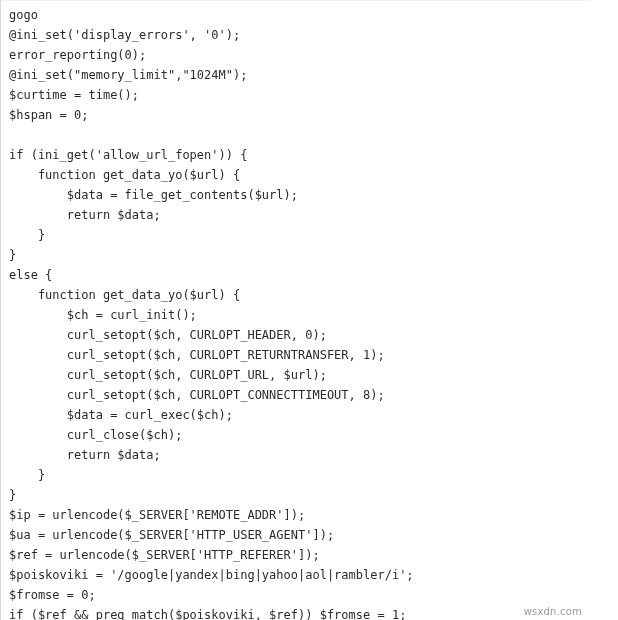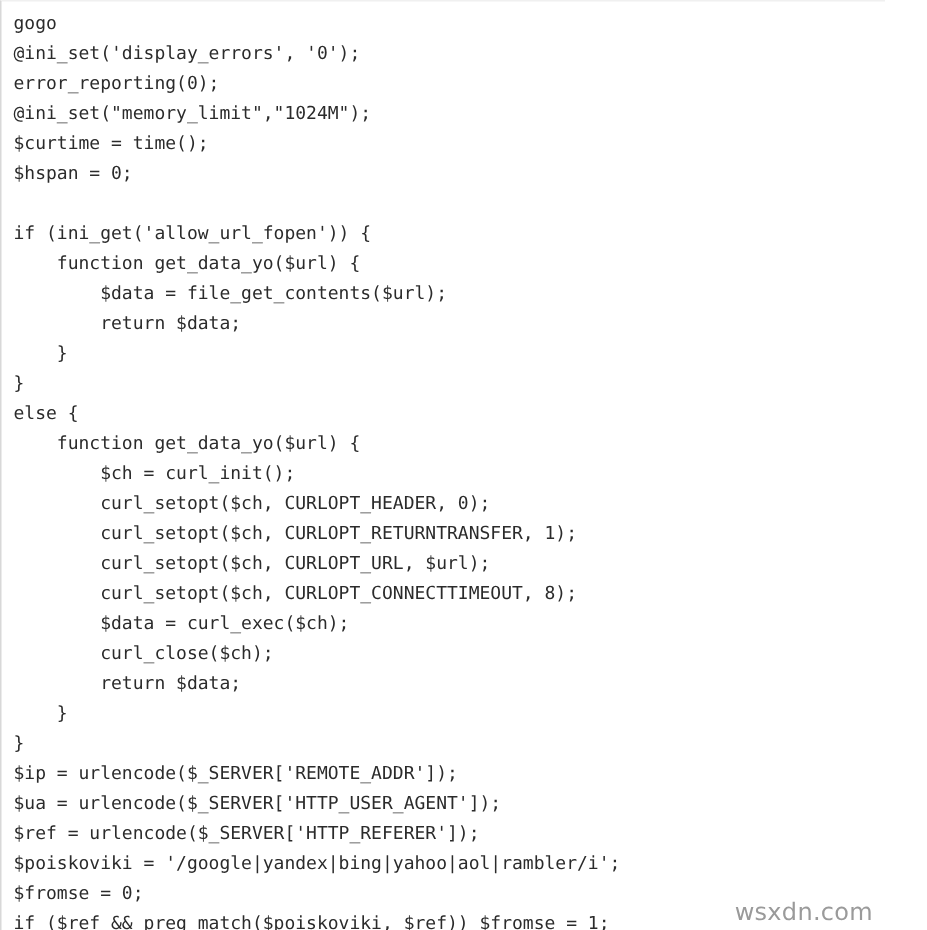--- a/index.html
+++ b/index.html
@@ -46,21 +46,21 @@
     min-height: 20px;
   }
   .code-line.blank {
     color: transparent;
   }
   #watermark {
     position: absolute;
     right: 8px;
     bottom: 3px;
     font-family: "DejaVu Sans", "Liberation Sans", sans-serif;
-    font-size: 16px;
+    font-size: 10px;
     color: #9a9a9a;
     letter-spacing: 0.2px;
     user-select: none;
     pointer-events: none;
   }
 </style>
 </head>
 <body>
 
 <div id="code-page">

